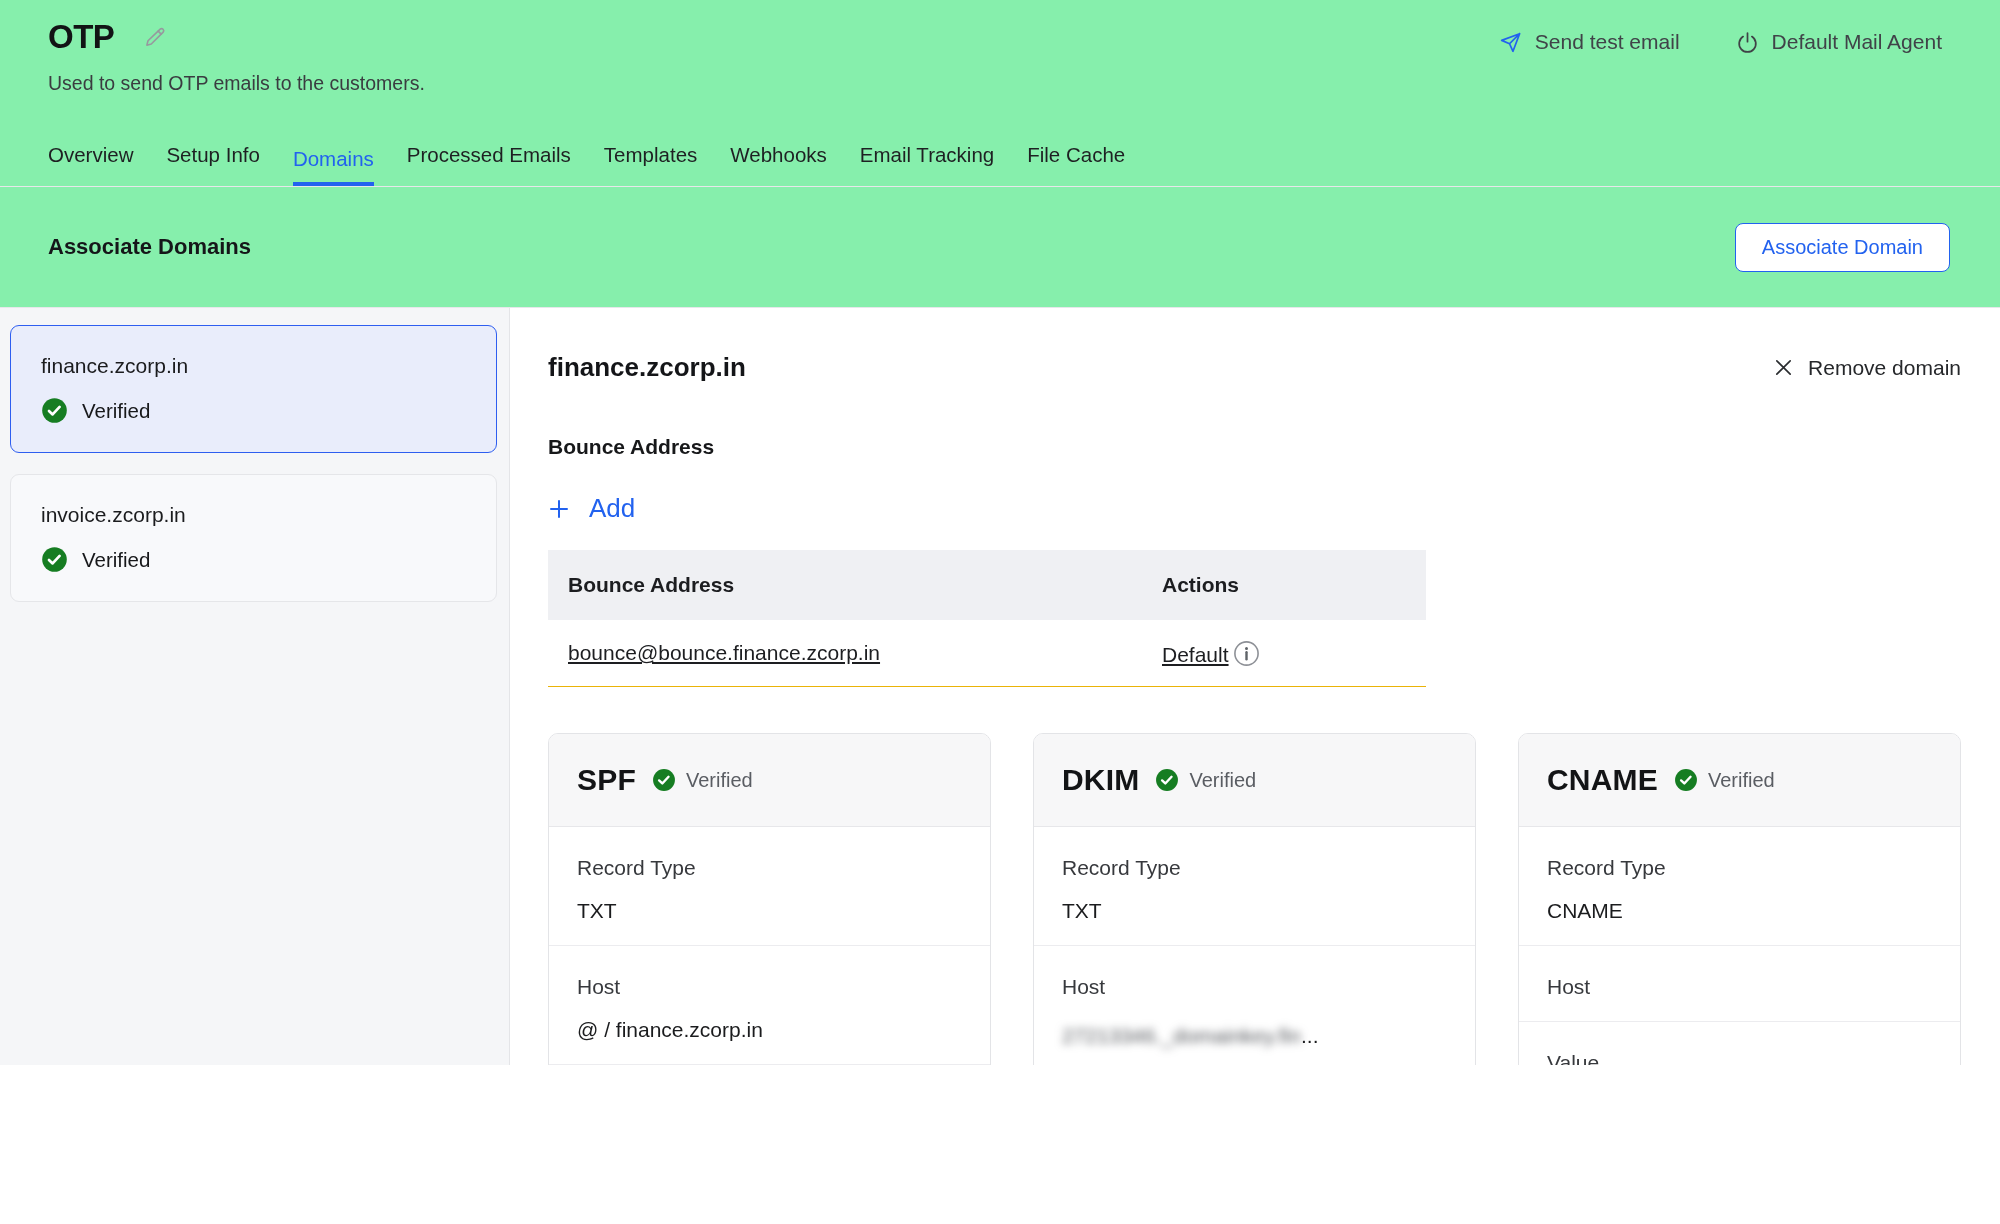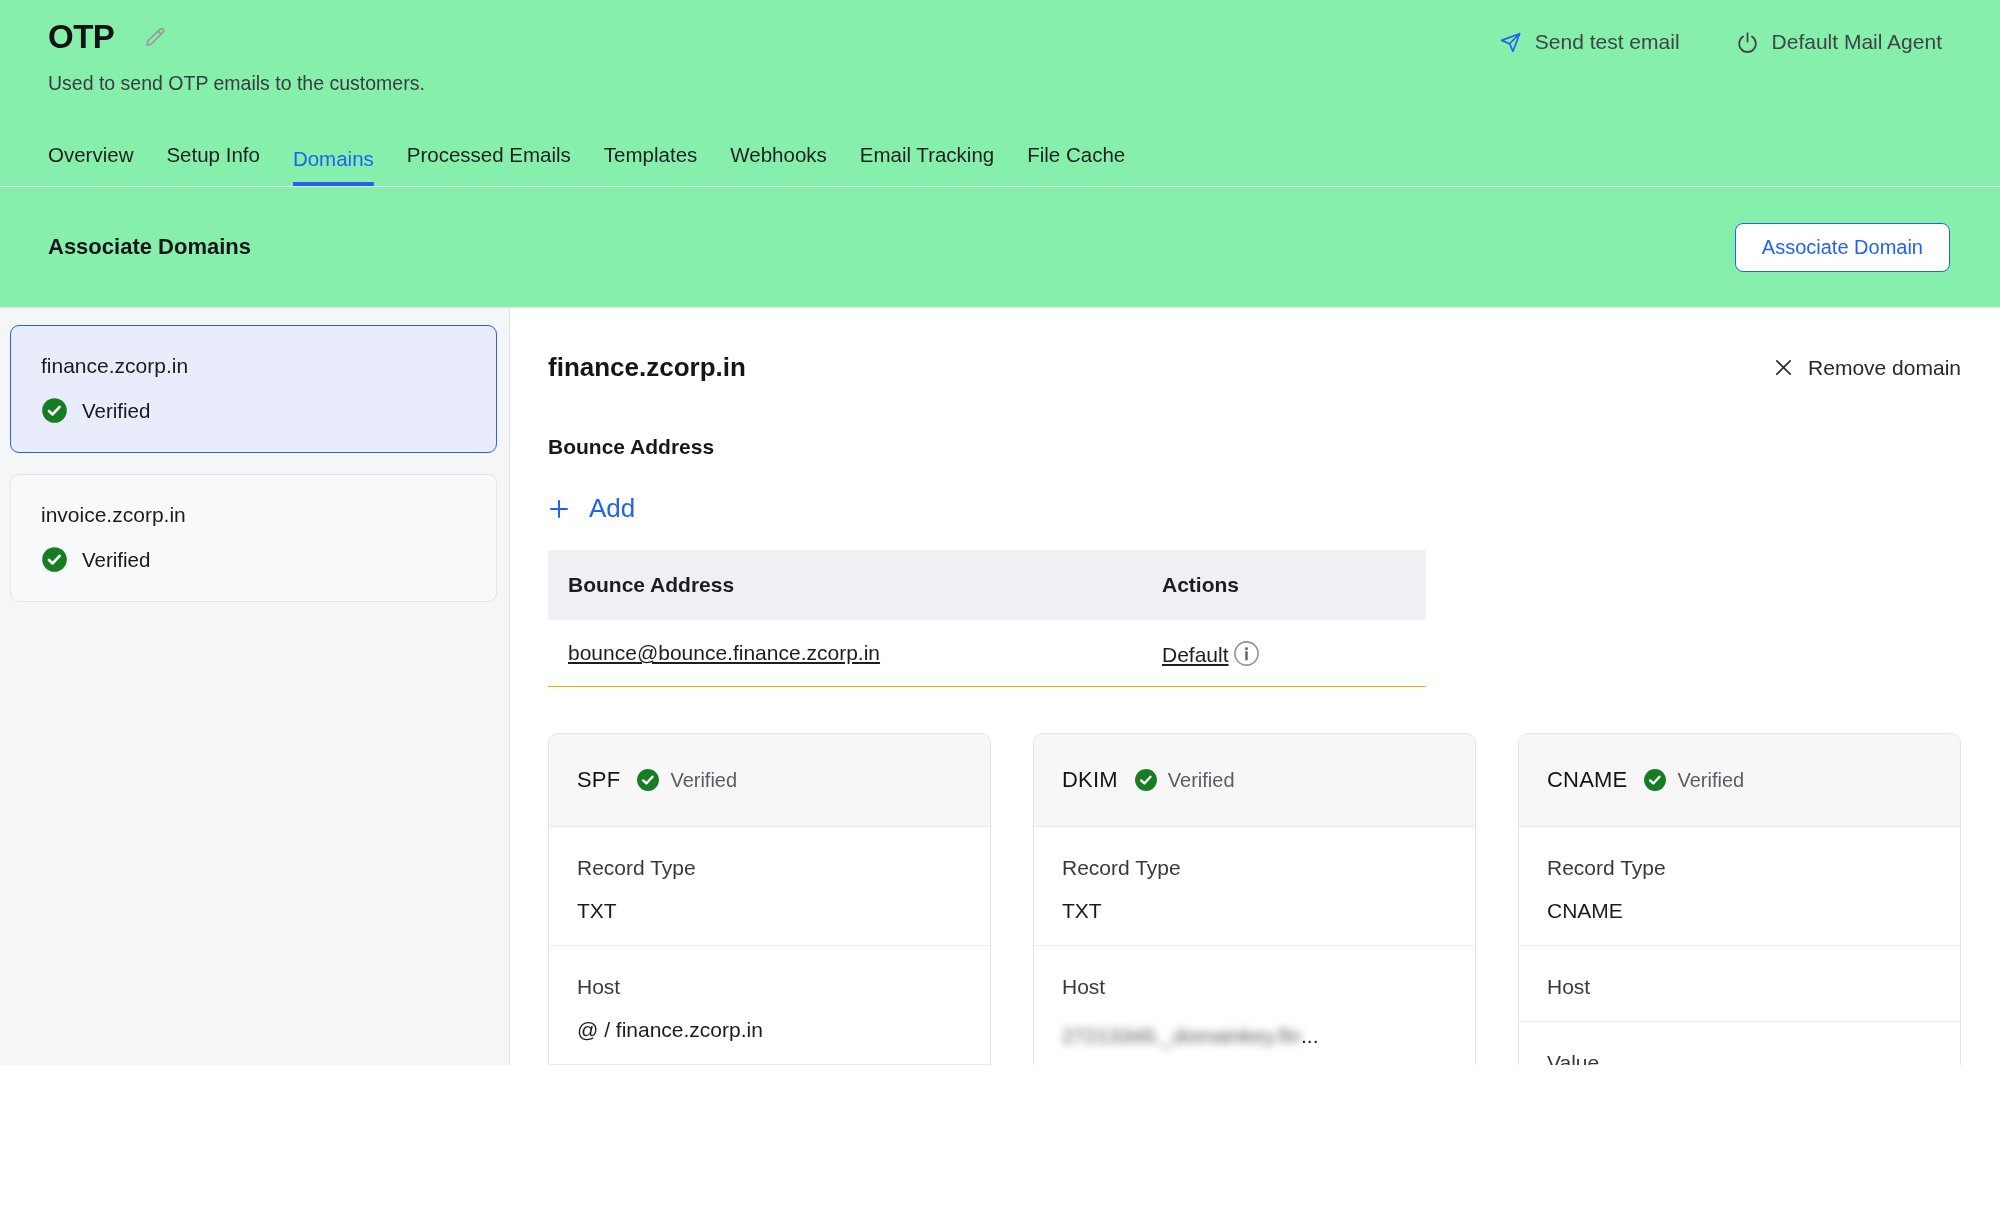--- a/index.html
+++ b/index.html
@@ -48,21 +48,21 @@
   .bounce-table { margin-top: 26px; width: 878px; }
   .bt-head { display: grid; grid-template-columns: 594px 1fr; background: #eff0f3; height: 70px; align-items: center; padding-left: 20px; font-size: 21px; font-weight: 600; color: #1c1d20; }
   .bt-row { display: grid; grid-template-columns: 594px 1fr; height: 67px; align-items: center; padding-left: 20px; border-bottom: 1px solid #eab308; font-size: 21px; color: #1d1e21; text-decoration: underline; }
   .action-cell { display: flex; align-items: flex-end; gap: 4px; }
   .info-ic { display: inline-flex; }
 
   
   .records-grid { margin-top: 46px; display: grid; grid-template-columns: repeat(3, 1fr); gap: 42px; }
   .record-card { border: 1px solid #e3e4e7; border-radius: 10px; background: #fff; overflow: hidden; }
   .rc-header { background: #f7f7f8; height: 93px; display: flex; align-items: center; padding: 0 28px; gap: 16px; border-bottom: 1px solid #e7e7ea; }
-  .rc-title { font-size: 22px; font-weight: 400; color: #131416; letter-spacing: 0.2px; }
+  .rc-title { font-size: 30px; font-weight: 700; color: #131416; letter-spacing: 0.2px; }
   .rc-verified { display: flex; align-items: center; gap: 10px; font-size: 20px; color: #5a5d63; }
   .rc-section { padding: 26px 28px 20px; }
   .rc-section + .rc-section { border-top: 1px solid #ececef; }
   .rc-label { font-size: 21px; color: #37393d; line-height: 29px; }
   .rc-value { font-size: 21px; color: #1b1c1e; line-height: 29px; margin-top: 14px; }
   .rc-section.value-sec { padding-bottom: 45px; }
   .rc-section.dkim-host { padding-bottom: 38px; }
   .rc-section.dkim-host .rc-value { margin-top: 20px; }
   .blur { filter: blur(4.2px); color: #53565b; }
 

